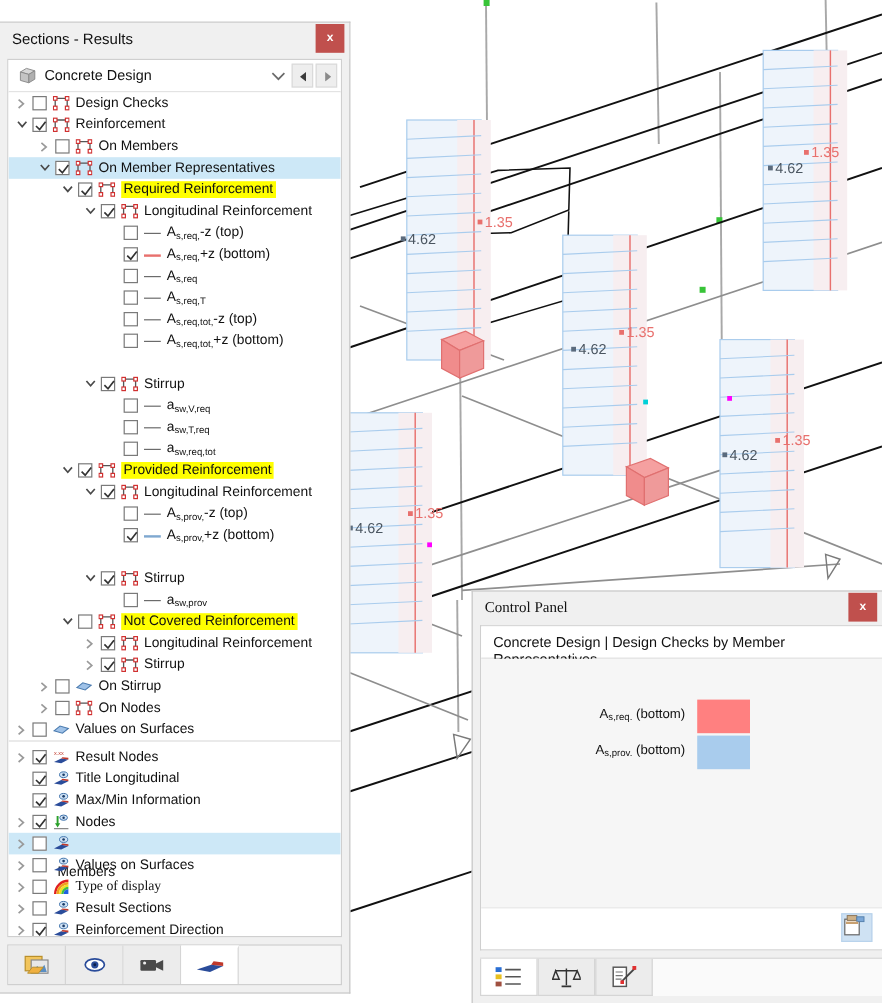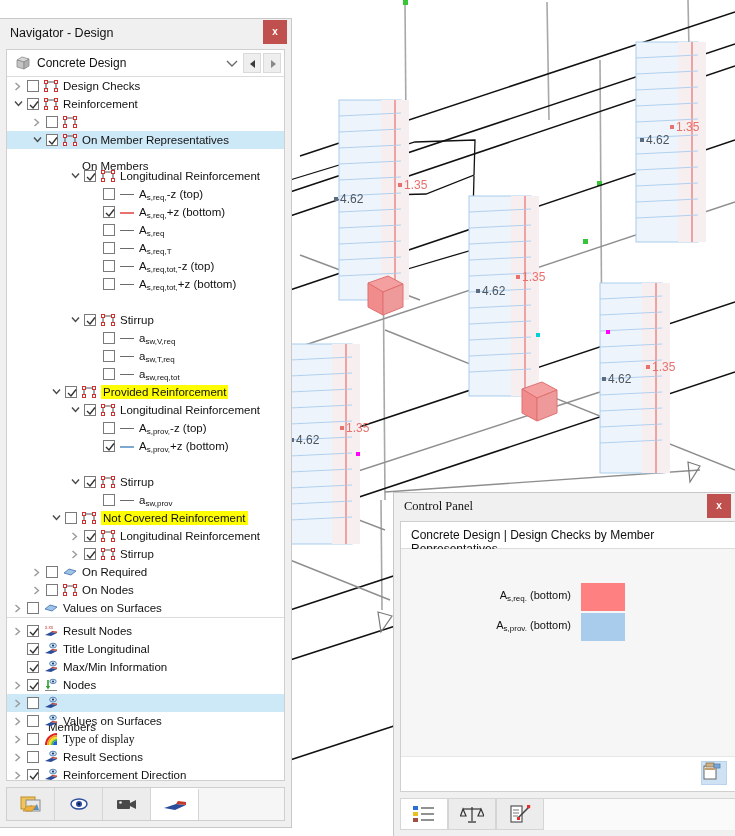--- a/index.html
+++ b/index.html
@@ -301,21 +301,21 @@
       <line x1="73" y1="8" x2="30" y2="58" stroke="#b8b8b8" stroke-width="9" opacity="0.45" transform="translate(5,6)"></line>
       <polygon points="12,64 40,48 34,80" fill="#b8b8b8" opacity="0.45" transform="translate(5,6)"></polygon>
       <line x1="73" y1="8" x2="32" y2="58" stroke="#1f3fd8" stroke-width="8"></line>
       <polygon points="10,72 40,48 36,82" fill="#1f3fd8"></polygon>
     </g>
   </svg>
 </div>
 
 <div id="navigator">
   <div id="nav-titlebar">
-    <div id="nav-title">Navigator - Design</div>
+    <div id="nav-title">Sections - Results</div>
     <div id="nav-close">x</div>
   </div>
 
   <div id="nav-body">
     <div id="nav-combo">
       <svg id="nav-combo-icon" viewBox="0 0 16 16">
         <polygon points="2,5 7,2 14,4 9,7" fill="#d8d8d8" stroke="#8a8a8a" stroke-width="0.8"></polygon>
         <polygon points="2,5 2,12 9,14 9,7" fill="#c4c4c4" stroke="#8a8a8a" stroke-width="0.8"></polygon>
         <polygon points="9,7 9,14 14,11 14,4" fill="#b0b0b0" stroke="#8a8a8a" stroke-width="0.8"></polygon>
       </svg>
@@ -385,21 +385,21 @@
           <div class="cbx" style="left:39px;"></div>
           <span style="position:absolute;left:56px;top:2px;width:14px;height:14px;">
             <svg style="position:absolute;left:0;top:0;" width="14" height="14" viewBox="0 0 14 14">
               <polyline points="2,11 2,3 12,3 12,11" fill="none" stroke="#555" stroke-width="1.1"></polyline>
               <rect x="0.5" y="1.5" width="3" height="3" fill="#fff" stroke="#d03030" stroke-width="1"></rect>
               <rect x="10.5" y="1.5" width="3" height="3" fill="#fff" stroke="#d03030" stroke-width="1"></rect>
               <rect x="0.5" y="9.5" width="3" height="3" fill="#fff" stroke="#d03030" stroke-width="1"></rect>
               <rect x="10.5" y="9.5" width="3" height="3" fill="#fff" stroke="#d03030" stroke-width="1"></rect>
             </svg>
           </span>
-          <div class="tlabel" style="left:75px;margin-top:44px;">On Members</div>
+          <div class="tlabel" style="left:75px;">On Members</div>
         </div>
         <div class="trow sel" style="position:absolute;top:54px;left:0;right:0;">
           <div class="twist" style="left:25px;">
             <svg width="9" height="7" viewBox="0 0 9 7">
               <polyline points="1,1.5 4.5,5.5 8,1.5" fill="none" stroke="#4a4a4a" stroke-width="1.4"></polyline>
             </svg>
           </div>
           <div class="cbx" style="left:39px;">
             <svg width="10" height="10" viewBox="0 0 10 10">
               <polyline points="1,5 4,8 9,1.5" fill="none" stroke="#333" stroke-width="1.4"></polyline>
@@ -409,20 +409,42 @@
             <svg style="position:absolute;left:0;top:0;" width="14" height="14" viewBox="0 0 14 14">
               <polyline points="2,11 2,3 12,3 12,11" fill="none" stroke="#555" stroke-width="1.1"></polyline>
               <rect x="0.5" y="1.5" width="3" height="3" fill="#fff" stroke="#d03030" stroke-width="1"></rect>
               <rect x="10.5" y="1.5" width="3" height="3" fill="#fff" stroke="#d03030" stroke-width="1"></rect>
               <rect x="0.5" y="9.5" width="3" height="3" fill="#fff" stroke="#d03030" stroke-width="1"></rect>
               <rect x="10.5" y="9.5" width="3" height="3" fill="#fff" stroke="#d03030" stroke-width="1"></rect>
             </svg>
           </span>
           <div class="tlabel" style="left:75px;">On Member Representatives</div>
         </div>
+        <div class="trow" style="position:absolute;top:72px;left:0;right:0;">
+          <div class="twist" style="left:44px;">
+            <svg width="9" height="7" viewBox="0 0 9 7">
+              <polyline points="1,1.5 4.5,5.5 8,1.5" fill="none" stroke="#4a4a4a" stroke-width="1.4"></polyline>
+            </svg>
+          </div>
+          <div class="cbx" style="left:58px;">
+            <svg width="10" height="10" viewBox="0 0 10 10">
+              <polyline points="1,5 4,8 9,1.5" fill="none" stroke="#333" stroke-width="1.4"></polyline>
+            </svg>
+          </div>
+          <span style="position:absolute;left:75px;top:2px;width:14px;height:14px;">
+            <svg style="position:absolute;left:0;top:0;" width="14" height="14" viewBox="0 0 14 14">
+              <polyline points="2,11 2,3 12,3 12,11" fill="none" stroke="#555" stroke-width="1.1"></polyline>
+              <rect x="0.5" y="1.5" width="3" height="3" fill="#fff" stroke="#d03030" stroke-width="1"></rect>
+              <rect x="10.5" y="1.5" width="3" height="3" fill="#fff" stroke="#d03030" stroke-width="1"></rect>
+              <rect x="0.5" y="9.5" width="3" height="3" fill="#fff" stroke="#d03030" stroke-width="1"></rect>
+              <rect x="10.5" y="9.5" width="3" height="3" fill="#fff" stroke="#d03030" stroke-width="1"></rect>
+            </svg>
+          </span>
+          <div class="tlabel hl" style="left:94px;">Required Reinforcement</div>
+        </div>
         <div class="trow" style="position:absolute;top:90px;left:0;right:0;">
           <div class="twist" style="left:63px;">
             <svg width="9" height="7" viewBox="0 0 9 7">
               <polyline points="1,1.5 4.5,5.5 8,1.5" fill="none" stroke="#4a4a4a" stroke-width="1.4"></polyline>
             </svg>
           </div>
           <div class="cbx" style="left:77px;">
             <svg width="10" height="10" viewBox="0 0 10 10">
               <polyline points="1,5 4,8 9,1.5" fill="none" stroke="#333" stroke-width="1.4"></polyline>
             </svg>
@@ -661,21 +683,21 @@
             <svg width="7" height="9" viewBox="0 0 7 9">
               <polyline points="1.5,1 5.5,4.5 1.5,8" fill="none" stroke="#9a9a9a" stroke-width="1.4"></polyline>
             </svg>
           </div>
           <div class="cbx" style="left:39px;"></div>
           <span style="position:absolute;left:56px;top:2px;width:14px;height:14px;">
             <svg style="position:absolute;left:0;top:0;" width="14" height="14" viewBox="0 0 14 14">
               <polygon points="1,8 6,4 13,6 8,10" fill="#9fc2e8" stroke="#4c7cb0" stroke-width="0.9"></polygon>
             </svg>
           </span>
-          <div class="tlabel" style="left:75px;">On Required</div>
+          <div class="tlabel" style="left:75px;">On Stirrup</div>
         </div>
         <div class="trow" style="position:absolute;top:504px;left:0;right:0;">
           <div class="twist" style="left:25px;">
             <svg width="7" height="9" viewBox="0 0 7 9">
               <polyline points="1.5,1 5.5,4.5 1.5,8" fill="none" stroke="#9a9a9a" stroke-width="1.4"></polyline>
             </svg>
           </div>
           <div class="cbx" style="left:39px;"></div>
           <span style="position:absolute;left:56px;top:2px;width:14px;height:14px;">
             <svg style="position:absolute;left:0;top:0;" width="14" height="14" viewBox="0 0 14 14">

